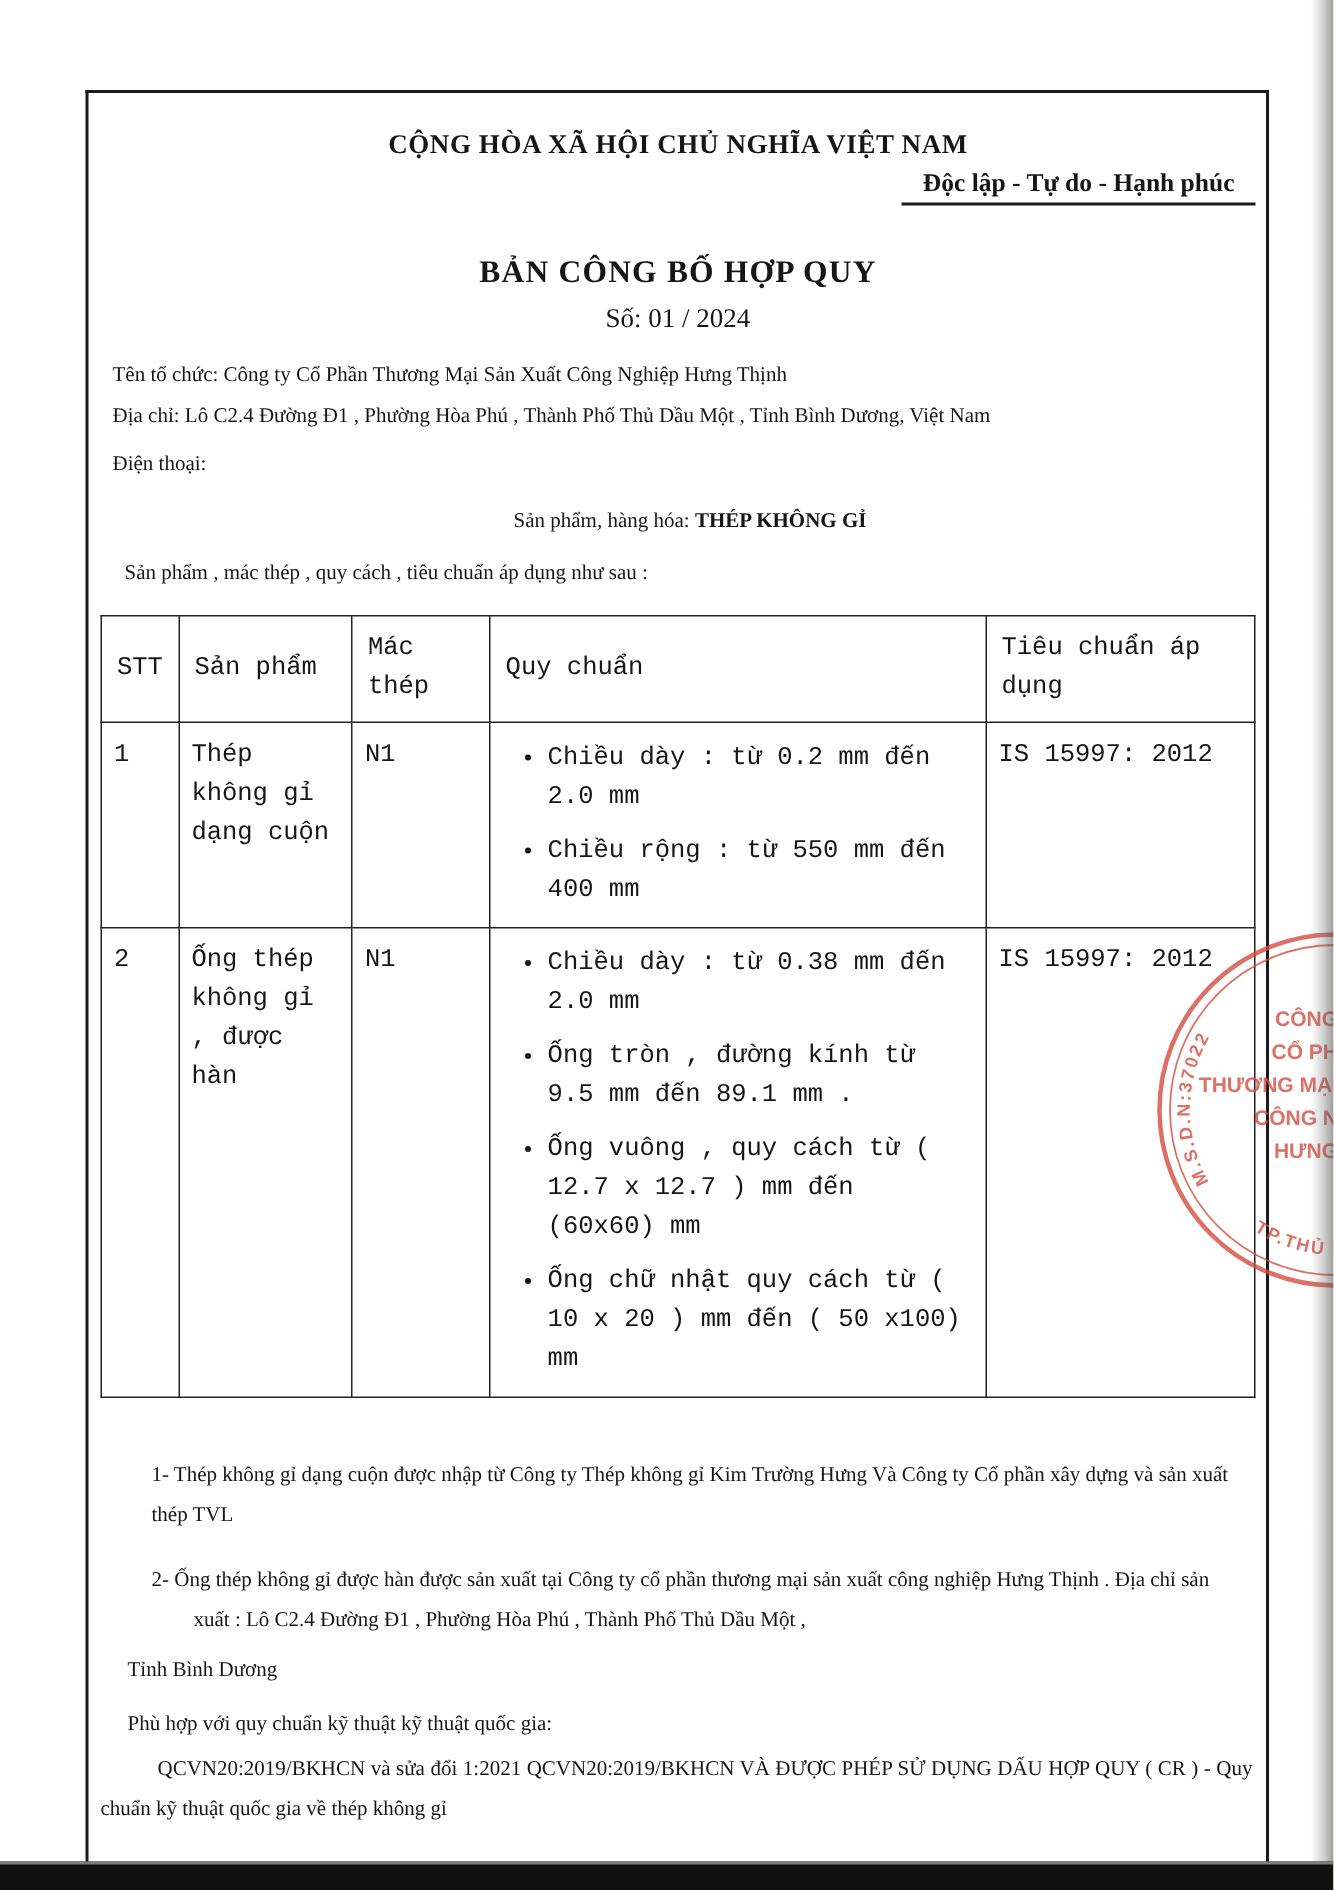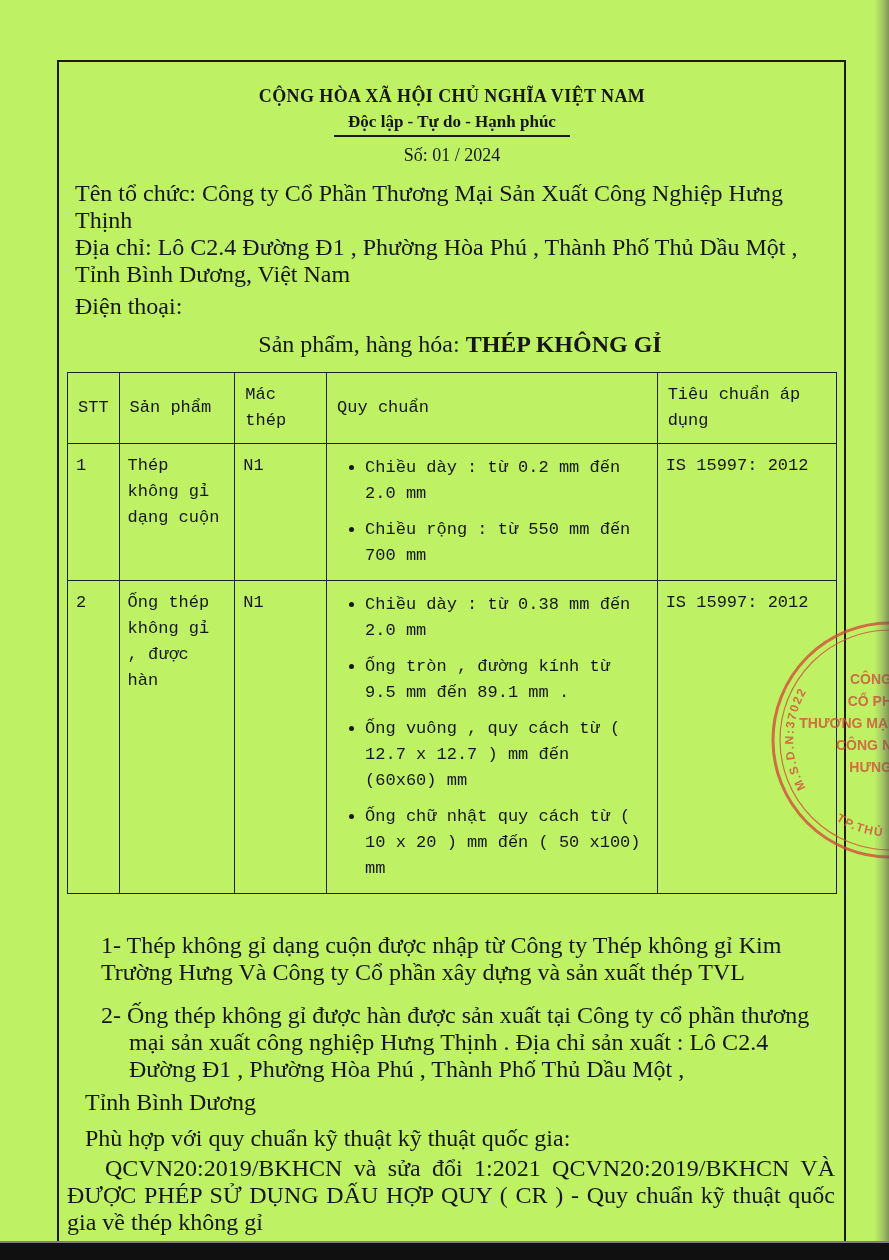--- a/index.html
+++ b/index.html
@@ -1,34 +1,34 @@
 <!DOCTYPE html>
 <html><head>
 <meta charset="utf-8">
 <style>
   html,body{margin:0;padding:0;background:#e8e6e0;}
   .page{
     position:relative;
     width:889px;height:1260px;
-    background:#bef264;
+    background:#ffffff;
     overflow:hidden;
     font-family:"Liberation Serif","DejaVu Serif",serif;
     color:#161616;
   }
   
   .frame{
     position:absolute;left:57px;top:60px;width:789px;bottom:0;
     border:2px solid #1b1b1b;border-bottom:none;
     box-sizing:border-box;
     padding:10px 7px 0 8px;
   }
-  p{margin:0;line-height:27px;font-size:24px;}
+  p{margin:0;line-height:27px;font-size:14px;}
   .masthead{margin-top:12px;text-align:center;}
   .nat-title{font-size:18px;font-weight:bold;letter-spacing:.4px;line-height:25px;}
-  .motto-wrap{margin-top:3px;}
+  .motto-wrap{margin-top:3px;text-align:right;}
   .motto{
     display:inline-block;font-size:17px;font-weight:bold;
     padding:0 14px 3px 14px;border-bottom:2px solid #1b1b1b;
   }
   .doc-title{margin-top:32px;text-align:center;font-size:21px;font-weight:bold;letter-spacing:.8px;}
   .doc-number{margin-top:8px;text-align:center;font-size:18px;}
   .info-block{margin-top:14px;}
   .body-line{margin-left:8px;}
   .phone{margin-top:5px;}
   .product{margin-top:11px;margin-left:16px;text-align:center;}
@@ -84,30 +84,32 @@
 <div class="page">
   <div class="frame">
 
     <div class="masthead">
       <div class="nat-title">CỘNG HÒA XÃ HỘI CHỦ NGHĨA VIỆT NAM</div>
       <div class="motto-wrap">
         <span class="motto">Độc lập - Tự do - Hạnh phúc</span>
       </div>
     </div>
 
+    <div class="doc-title">BẢN CÔNG BỐ HỢP QUY</div>
     <div class="doc-number">Số: 01 / 2024</div>
 
     <div class="info-block">
       <p class="body-line">Tên tổ chức: Công ty Cổ Phần Thương Mại Sản Xuất Công Nghiệp Hưng Thịnh</p>
       <p class="body-line">Địa chỉ: Lô C2.4 Đường Đ1 , Phường Hòa Phú , Thành Phố Thủ Dầu Một , Tỉnh Bình Dương, Việt Nam</p>
       <p class="body-line phone">Điện thoại:</p>
       <p class="product">
         <span>Sản phẩm, hàng hóa:</span>
         <span class="bold">THÉP KHÔNG GỈ</span>
       </p>
+      <p class="intro">Sản phẩm , mác thép , quy cách , tiêu chuẩn áp dụng như sau :</p>
     </div>
 
     <table class="spec">
       <colgroup>
         <col style="width:50px">
           <col style="width:116px">
           <col style="width:92px">
           <col style="width:332px">
           <col style="width:180px">
       </colgroup>
@@ -121,21 +123,21 @@
         </tr>
       </thead>
       <tbody>
         <tr>
           <td class="c">1</td>
           <td class="sp">Thép không gỉ dạng cuộn</td>
           <td class="mac">N1</td>
           <td>
             <ul class="spec-list">
               <li>Chiều dày : từ 0.2 mm đến 2.0 mm</li>
-              <li>Chiều rộng : từ 550 mm đến 700 mm</li>
+              <li>Chiều rộng : từ 550 mm đến 400 mm</li>
             </ul>
           </td>
           <td>IS 15997: 2012</td>
         </tr>
         <tr>
           <td class="c">2</td>
           <td class="sp">Ống thép không gỉ , được hàn</td>
           <td class="mac">N1</td>
           <td>
             <ul class="spec-list">

